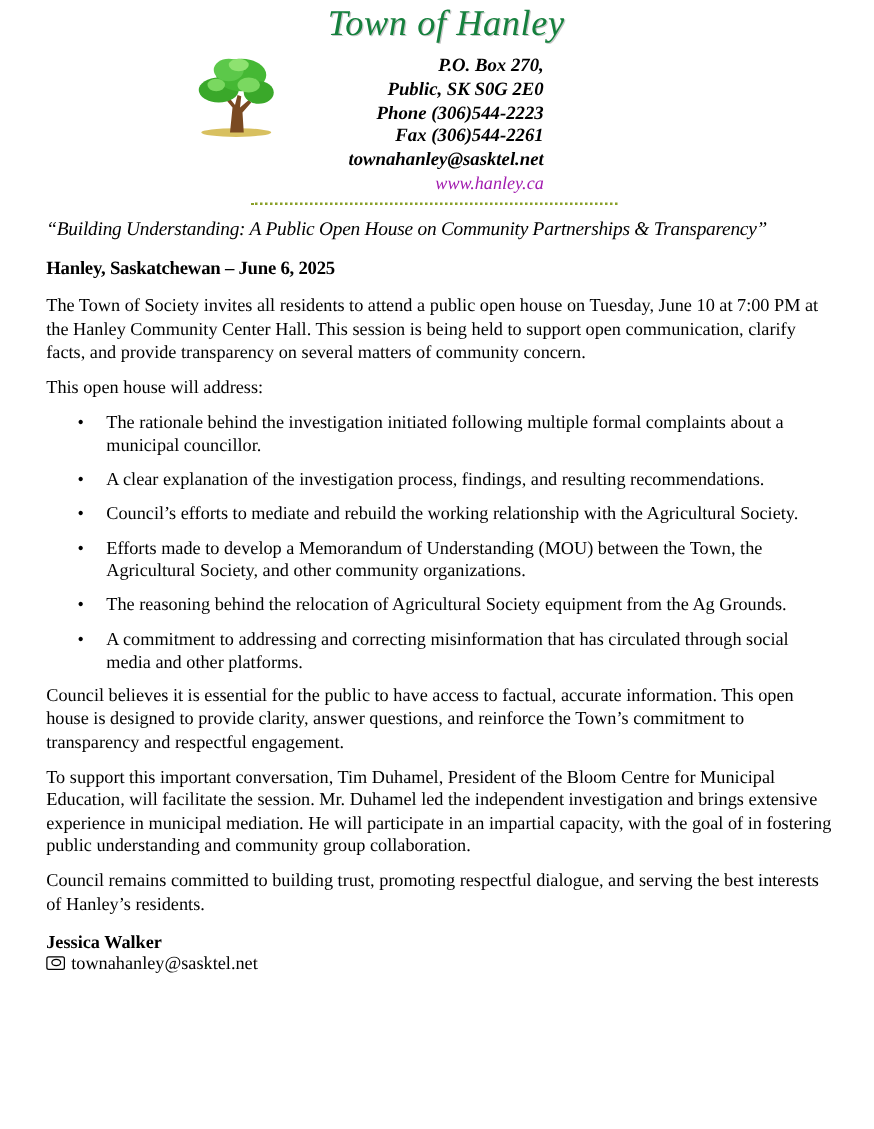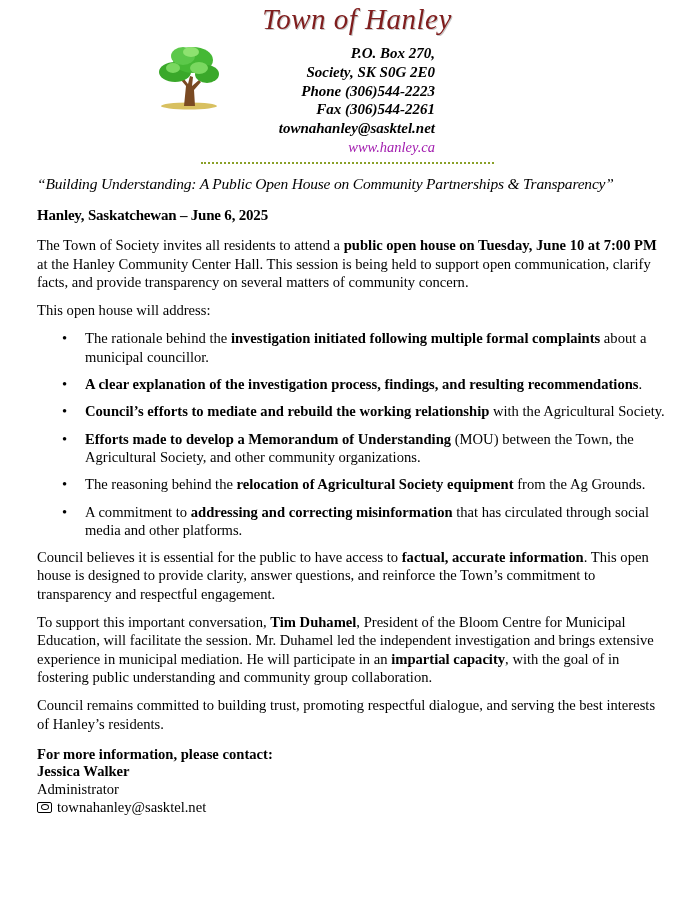--- a/index.html
+++ b/index.html
@@ -24,21 +24,21 @@
     }
     .town-title {
       position: absolute;
       left: 262px;
       top: 3px;
       width: 190px;
       text-align: center;
       font-family: "Liberation Serif", "DejaVu Serif", serif;
       font-style: italic;
       font-size: 29px;
-      color: #7f1d1d;
+      color: #15803d;
       letter-spacing: 0.5px;
       text-shadow: 1px 1px 0 #c8c8c8;
     }
     .tree-logo {
       position: absolute;
       left: 153px;
       top: 42px;
       width: 70px;
       height: 70px;
     }
@@ -107,21 +107,21 @@
     ul.points li {
       position: relative;
       padding-left: 48px;
       margin-bottom: 9px;
     }
     ul.points li .bullet {
       position: absolute;
       left: 25px;
       top: 0;
     }
-    b { font-weight: bold; }
+    b { font-weight: normal; }
     .contact-block {
       margin-top: 13px;
       line-height: 17.6px;
     }
     .contact-block .label { font-weight: bold; }
     .contact-block .name { font-weight: bold; }
     .email-icon {
       display: inline-block;
       width: 15px;
       height: 11px;
@@ -156,21 +156,21 @@
     <ellipse cx="40" cy="18" rx="20" ry="13" fill="#45b834"></ellipse>
     <ellipse cx="54" cy="32" rx="12" ry="9" fill="#3aa82a"></ellipse>
     <ellipse cx="30" cy="14" rx="12" ry="9" fill="#5cc84a"></ellipse>
     <ellipse cx="46" cy="26" rx="9" ry="6" fill="#7ad860"></ellipse>
     <ellipse cx="20" cy="26" rx="7" ry="5" fill="#7ad860"></ellipse>
     <ellipse cx="38" cy="10" rx="8" ry="5" fill="#8ee270"></ellipse>
   </svg>
 
   <div class="address-block">
     <div>P.O. Box 270,</div>
-    <div>Society, SK S0G 2E0</div>
+    <div>Public, SK S0G 2E0</div>
     <div>Phone (306)544-2223</div>
     <div>Fax (306)544-2261</div>
     <div>townahanley@sasktel.net</div>
     <div class="web">www.hanley.ca</div>
   </div>
 
   <div class="dotted-rule"></div>
 </div>
 
 <div class="content">
@@ -190,18 +190,16 @@
     <li><span class="bullet">•</span><span>A commitment to </span><b>addressing and correcting misinformation</b><span> that has circulated through social media and other platforms.</span></li>
   </ul>
 
   <p><span>Council believes it is essential for the public to have access to </span><b>factual, accurate information</b><span>. This open house is designed to provide clarity, answer questions, and reinforce the Town’s commitment to transparency and respectful engagement.</span></p>
 
   <p><span>To support this important conversation, </span><b>Tim Duhamel</b><span>, President of the Bloom Centre for Municipal Education, will facilitate the session. Mr. Duhamel led the independent investigation and brings extensive experience in municipal mediation. He will participate in an </span><b>impartial capacity</b><span>, with the goal of in fostering public understanding and community group collaboration.</span></p>
 
   <p>Council remains committed to building trust, promoting respectful dialogue, and serving the best interests of Hanley’s residents.</p>
 
   <div class="contact-block">
-    <div class="label">For more information, please contact:</div>
     <div class="name">Jessica Walker</div>
-    <div>Administrator</div>
     <div><span class="email-icon"></span><span>townahanley@sasktel.net</span></div>
   </div>
 </div>
 
 </body></html>

